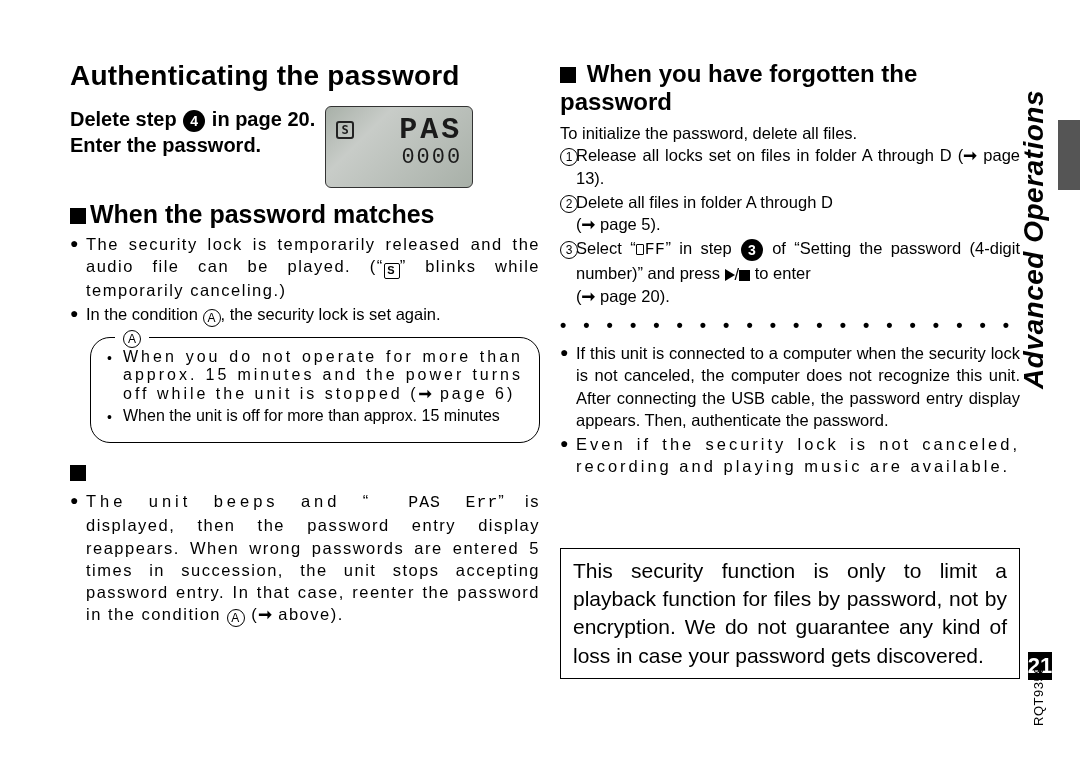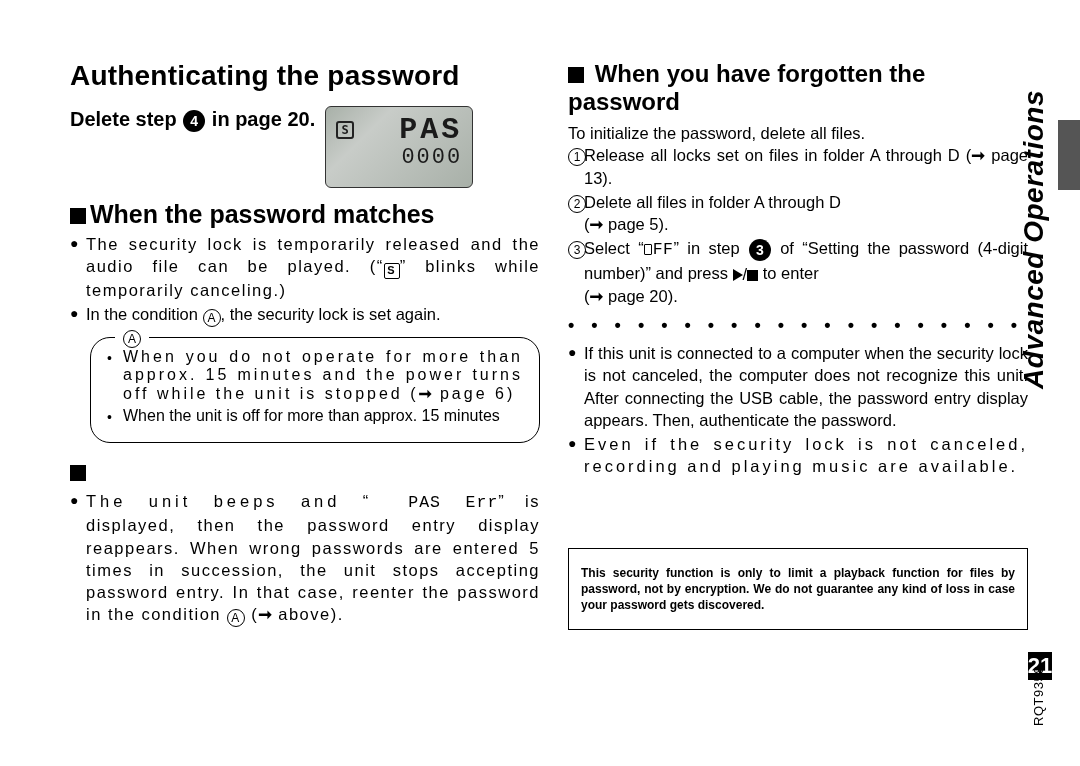--- a/index.html
+++ b/index.html
@@ -1,18 +1,18 @@
 <!DOCTYPE html>
 <html><head>
 <meta charset="utf-8">
 <style>
   * { box-sizing: border-box; margin: 0; padding: 0; }
   html, body { width: 1080px; height: 766px; font-family: Arial, Helvetica, sans-serif; color: #000; background: #fff; }
   .page { position: relative; width: 1080px; height: 766px; padding: 60px 40px 40px 70px; }
-  .columns { display: flex; gap: 28px; }
+  .columns { display: flex; gap: 20px; }
   .col-left { width: 470px; }
   .col-right { width: 460px; position: relative; }
   .title { font-size: 28px; font-weight: bold; margin-bottom: 14px; letter-spacing: 0.2px; }
   .perform-row { display: flex; align-items: flex-start; gap: 10px; margin-bottom: 12px; }
   .perform-text { font-size: 20px; font-weight: bold; line-height: 1.3; }
   .step-circle { display: inline-flex; width: 22px; height: 22px; border-radius: 50%; background: #000; color: #fff; align-items: center; justify-content: center; font-size: 14px; font-weight: bold; vertical-align: middle; margin: 0 1px; }
   .lcd { width: 148px; height: 82px; border: 1px solid #333; border-radius: 6px; background: linear-gradient(135deg, #a8b0a8 0%, #c8ccc8 30%, #a8b0a8 100%); display: flex; flex-direction: column; align-items: stretch; padding: 6px 10px; font-family: monospace; color: #1a1a1a; position: relative; }
   .lcd-top { display: flex; align-items: center; justify-content: space-between; }
   .lcd-s { width: 18px; height: 18px; border: 2px solid #222; border-radius: 3px; display: inline-flex; align-items: center; justify-content: center; font-size: 12px; font-weight: bold; }
   .lcd-pas { font-size: 30px; font-family: 'Courier New', monospace; letter-spacing: 3px; font-weight: bold; }
@@ -34,21 +34,21 @@
   .box-a .bullet-row { margin-bottom: 4px; }
   .box-a .btext { text-align: justify; }
   .hdr-right { font-size: 24px; font-weight: bold; margin-bottom: 6px; }
   .dotline { letter-spacing: 6px; font-size: 18px; margin: 8px 0 6px; font-weight: bold; white-space: nowrap; overflow: hidden; }
   .num-row { display: flex; margin-bottom: 2px; }
   .arrow { display: inline-block; width: 14px; text-align: center; font-weight: bold; }
   .seg7 { font-family: Liberation Mono, monospace; letter-spacing: 1px; margin-left: 36px; }
   .play-stop { display: inline-block; vertical-align: -1px; }
   .tri { display: inline-block; width: 0; height: 0; border-left: 10px solid #000; border-top: 6px solid transparent; border-bottom: 6px solid transparent; vertical-align: middle; }
   .stop-sq { display: inline-block; width: 11px; height: 11px; background: #000; vertical-align: middle; }
-  .disclaimer { border: 1.5px solid #000; padding: 16px 12px; margin-top: 70px; font-size: 12px; line-height: 1.35; text-align: justify; font-weight: bold; }
+  .disclaimer { border: 1.5px solid #000; padding: 8px 12px; margin-top: 70px; font-size: 21px; line-height: 1.35; text-align: justify; }
   .side-rail { position: absolute; right: 0; top: 0; width: 26px; height: 766px; }
   .tab-dark { position: absolute; right: 0; top: 120px; width: 22px; height: 70px; background: #555; }
   .side-label { position: absolute; right: 30px; top: 90px; writing-mode: vertical-rl; transform: rotate(180deg); font-size: 28px; font-style: italic; font-weight: bold; letter-spacing: 0.5px; white-space: nowrap; }
   .rqt { position: absolute; right: 34px; bottom: 40px; writing-mode: vertical-rl; transform: rotate(180deg); font-size: 13px; letter-spacing: 0.5px; }
   .page-num { position: absolute; right: 28px; bottom: 86px; background: #000; color: #fff; font-weight: bold; font-size: 22px; width: 24px; height: 28px; display: flex; align-items: center; justify-content: center; }
   .s-icon { display: inline-flex; width: 16px; height: 16px; border: 1.5px solid #000; border-radius: 2px; align-items: center; justify-content: center; font-size: 11px; font-weight: bold; vertical-align: -2px; }
   .off-icon { display:inline-block; font-family:'Courier New', monospace; letter-spacing:0.5px; }
   .off-icon .col-glyph { display:inline-block; border:1.3px solid #000; width:8px; height:11px; vertical-align:-1px; border-radius:1px; margin-right:1px;}
 </style>
 </head>
@@ -57,20 +57,21 @@
 <div class="page">
 
   <div class="columns">
 
     <div class="col-left">
       <div class="title">Authenticating the password</div>
 
       <div class="perform-row">
         <div class="perform-text">
           <span>Delete step </span><span class="step-circle">4</span><span> in page 20.</span><br>
+          <span>Enter the password.</span>
         </div>
         <div class="lcd">
           <div class="lcd-top">
             <span class="lcd-s">S</span>
             <span class="lcd-pas">PAS</span>
           </div>
           <div class="lcd-bottom">0000</div>
         </div>
       </div>
 

